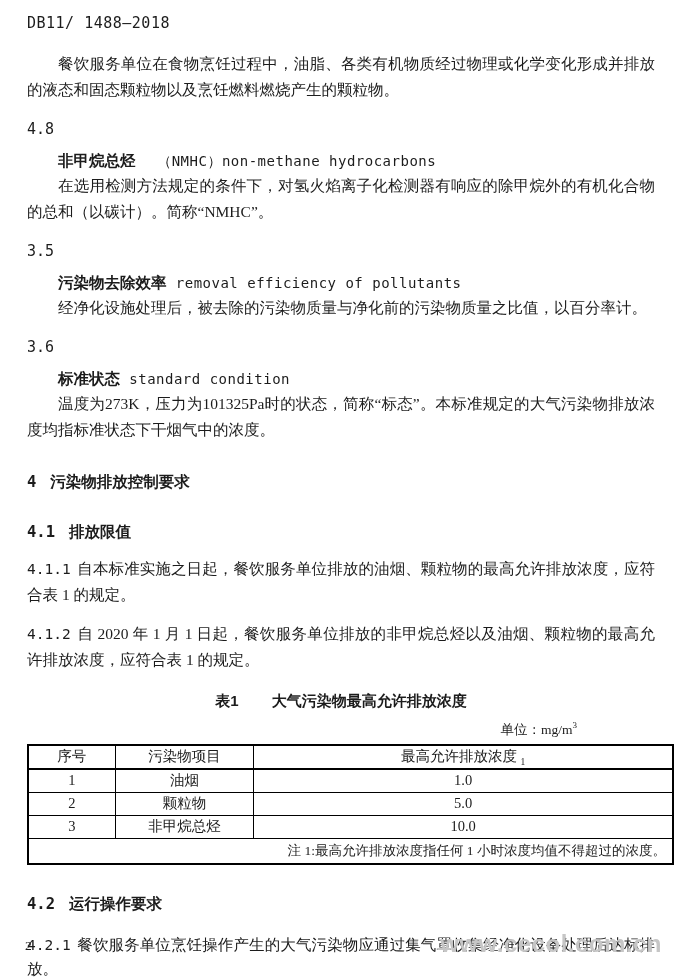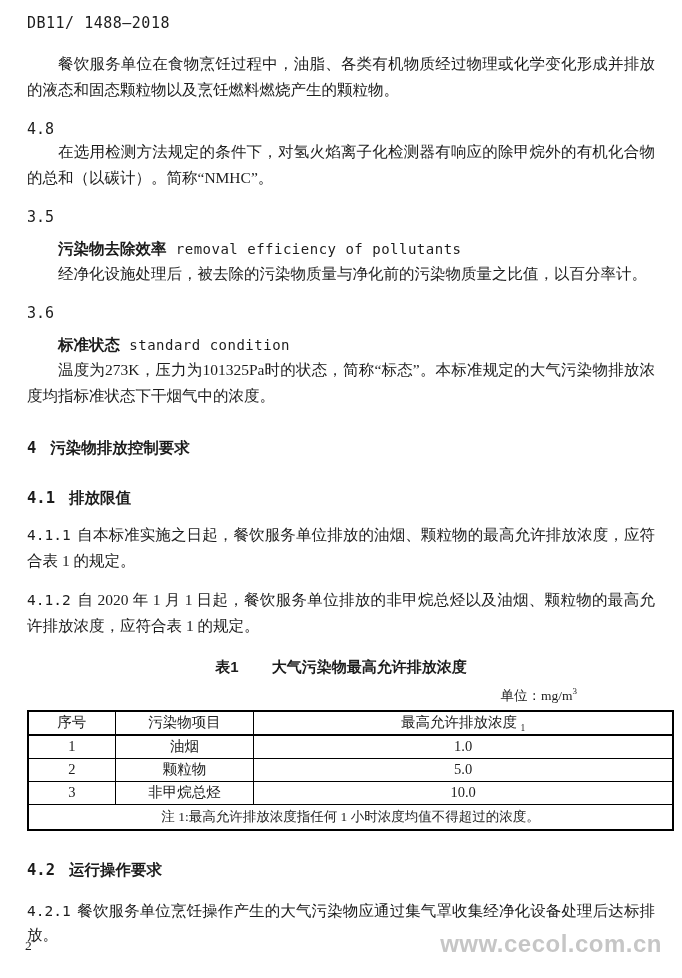--- a/index.html
+++ b/index.html
@@ -104,21 +104,21 @@
     height:22px;
     padding:0 4px;
     font-weight:normal;
   }
   table.t1 thead th{border-bottom:2px solid #000;}
   table.t1 .col-no{width:13.5%;}
   table.t1 .col-item{width:21.5%;}
   table.t1 .col-val{width:65%;}
   table.t1 sub{font-size:9.5px;}
   table.t1 td.note-cell{
-    text-align:center;
+    text-align:right;
     font-size:13.5px;
     padding:3px 6px;
     height:18px;
   }
   .sub42-items .num-para{margin-top:18px; line-height:24px;}
   .footer-pageno{
     position:absolute;
     left:25px;
     bottom:24px;
     font-size:13.5px;
@@ -138,20 +138,23 @@
 <body>
 
 <div class="page">
   <div class="content">
 
     <div class="doc-code">DB11/ 1488—2018</div>
 
     <div class="para">餐饮服务单位在食物烹饪过程中，油脂、各类有机物质经过物理或化学变化形成并排放的液态和固态颗粒物以及烹饪燃料燃烧产生的颗粒物。</div>
 
     <div class="clause-num">4.8</div>
+    <div class="term-line">
+      <span class="term-zh">非甲烷总烃</span><span class="term-en">（NMHC）non-methane hydrocarbons</span>
+    </div>
     <div class="definition">在选用检测方法规定的条件下，对氢火焰离子化检测器有响应的除甲烷外的有机化合物的总和（以碳计）。简称“NMHC”。</div>
 
     <div class="clause-num">3.5</div>
     <div class="term-line">
       <span class="term-zh short">污染物去除效率</span><span class="term-en">removal efficiency of pollutants</span>
     </div>
     <div class="definition">经净化设施处理后，被去除的污染物质量与净化前的污染物质量之比值，以百分率计。</div>
 
     <div class="clause-num">3.6</div>
     <div class="term-line">

